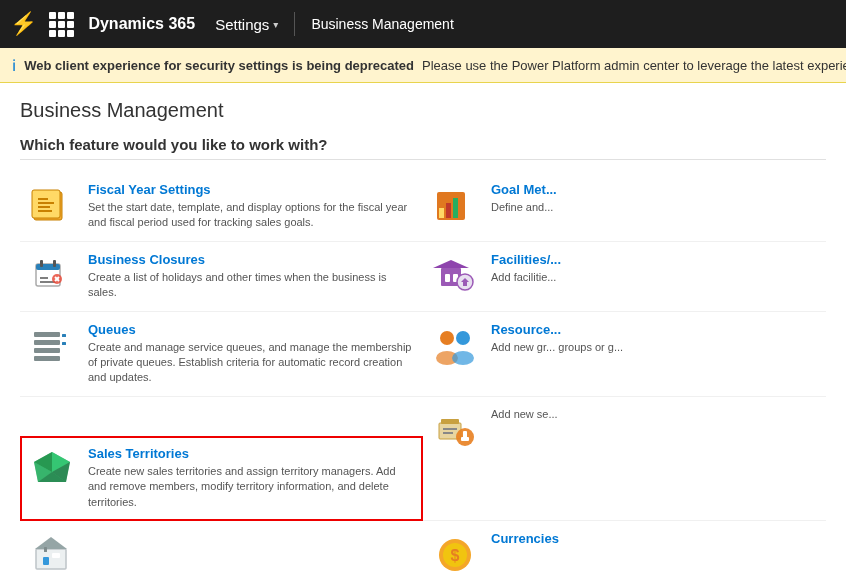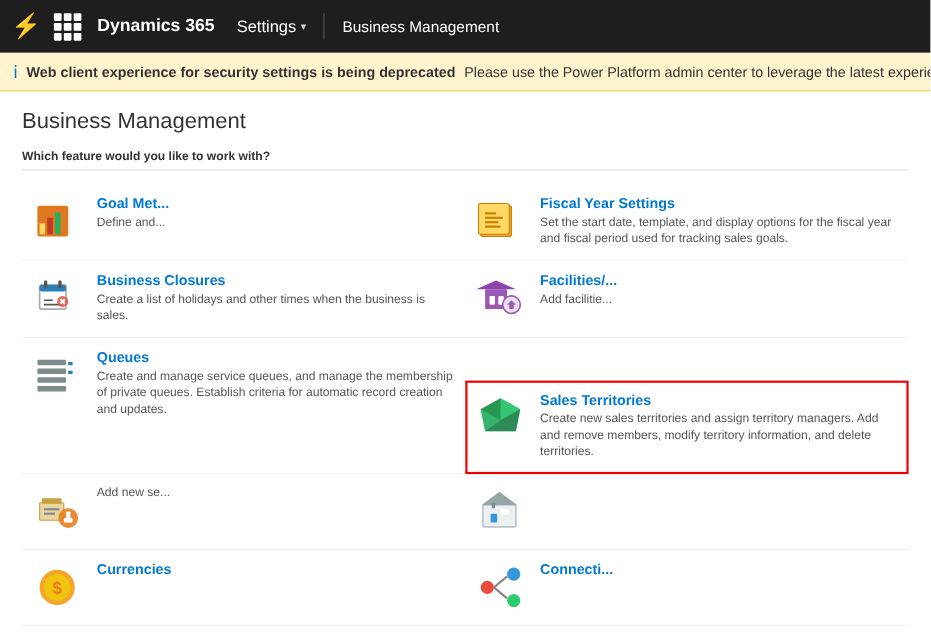--- a/index.html
+++ b/index.html
@@ -91,21 +91,21 @@
     .page-content {
       padding: 16px 20px 0 20px;
     }
     .page-title {
       font-size: 20px;
       font-weight: 400;
       color: #333;
       margin-bottom: 14px;
     }
     .section-question {
-      font-size: 11px;
+      font-size: 15px;
       font-weight: 700;
       color: #333;
       margin-bottom: 12px;
       border-bottom: 1px solid #e0e0e0;
       padding-bottom: 6px;
     }
 
     
     .items-grid {
       display: grid;
@@ -180,45 +180,45 @@
 </div>
 
 <div class="page-content">
   <h1 class="page-title">Business Management</h1>
   <div class="section-question">Which feature would you like to work with?</div>
 
   <div class="items-grid" id="items-grid">
   <div class="item-row">
         <div class="item-icon">
           <svg width="44" height="44" viewBox="0 0 44 44" xmlns="http://www.w3.org/2000/svg">
-      <rect x="4" y="8" width="28" height="28" rx="2" fill="#e07820"></rect>
-      <rect x="6" y="24" width="5" height="10" fill="#ffd966"></rect>
-      <rect x="13" y="19" width="5" height="15" fill="#c0392b"></rect>
-      <rect x="20" y="14" width="5" height="20" fill="#27ae60"></rect>
-    </svg>
-        </div>
-        <div class="item-text">
-          <div class="item-title">Goal Met...</div>
-          <div class="item-desc">Define and...</div>
-        </div>
-      </div>
-      <div class="item-row">
-        <div class="item-icon">
-          <svg width="44" height="44" viewBox="0 0 44 44" xmlns="http://www.w3.org/2000/svg">
       <rect x="4" y="8" width="28" height="28" rx="2" fill="#f0a830" stroke="#c88000" stroke-width="1"></rect>
       <rect x="2" y="6" width="28" height="28" rx="2" fill="#ffd966" stroke="#c88000" stroke-width="1"></rect>
       <rect x="8" y="18" width="16" height="2" fill="#c88000"></rect>
       <rect x="8" y="22" width="12" height="2" fill="#c88000"></rect>
       <rect x="8" y="26" width="14" height="2" fill="#c88000"></rect>
       <rect x="8" y="14" width="10" height="2" fill="#c88000"></rect>
     </svg>
         </div>
         <div class="item-text">
           <div class="item-title">Fiscal Year Settings</div>
           <div class="item-desc">Set the start date, template, and display options for the fiscal year and fiscal period used for tracking sales goals.</div>
+        </div>
+      </div>
+      <div class="item-row">
+        <div class="item-icon">
+          <svg width="44" height="44" viewBox="0 0 44 44" xmlns="http://www.w3.org/2000/svg">
+      <rect x="4" y="8" width="28" height="28" rx="2" fill="#e07820"></rect>
+      <rect x="6" y="24" width="5" height="10" fill="#ffd966"></rect>
+      <rect x="13" y="19" width="5" height="15" fill="#c0392b"></rect>
+      <rect x="20" y="14" width="5" height="20" fill="#27ae60"></rect>
+    </svg>
+        </div>
+        <div class="item-text">
+          <div class="item-title">Goal Met...</div>
+          <div class="item-desc">Define and...</div>
         </div>
       </div>
       <div class="item-row">
         <div class="item-icon">
           <svg width="44" height="44" viewBox="0 0 44 44" xmlns="http://www.w3.org/2000/svg">
       <rect x="6" y="10" width="24" height="22" rx="2" fill="#fff" stroke="#aaa" stroke-width="1.5"></rect>
       <rect x="6" y="10" width="24" height="6" rx="2" fill="#2980b9"></rect>
       <line x1="10" y1="24" x2="18" y2="24" stroke="#555" stroke-width="1.5"></line>
       <line x1="10" y1="28" x2="26" y2="28" stroke="#555" stroke-width="1.5"></line>
       <rect x="10" y="6" width="3" height="7" rx="1" fill="#555"></rect>
@@ -258,20 +258,34 @@
       <rect x="4" y="32" width="26" height="5" rx="1" fill="#7f8c8d"></rect>
       <rect x="32" y="10" width="4" height="3" rx="0.5" fill="#2980b9"></rect>
       <rect x="32" y="18" width="4" height="3" rx="0.5" fill="#2980b9"></rect>
     </svg>
         </div>
         <div class="item-text">
           <div class="item-title">Queues</div>
           <div class="item-desc">Create and manage service queues, and manage the membership of private queues. Establish criteria for automatic record creation and updates.</div>
         </div>
       </div>
+      <div class="item-row">
+        <div class="item-icon">
+          <svg width="44" height="44" viewBox="0 0 44 44" xmlns="http://www.w3.org/2000/svg">
+      <circle cx="14" cy="14" r="7" fill="#e67e22"></circle>
+      <circle cx="30" cy="14" r="7" fill="#3498db"></circle>
+      <ellipse cx="14" cy="34" rx="11" ry="7" fill="#e67e22" opacity="0.7"></ellipse>
+      <ellipse cx="30" cy="34" rx="11" ry="7" fill="#3498db" opacity="0.7"></ellipse>
+    </svg>
+        </div>
+        <div class="item-text">
+          <div class="item-title">Resource...</div>
+          <div class="item-desc">Add new gr... groups or g...</div>
+        </div>
+      </div>
       <div class="item-row highlighted">
         <div class="item-icon">
           <svg width="44" height="44" viewBox="0 0 44 44" xmlns="http://www.w3.org/2000/svg">
       <polygon points="22,4 40,14 36,34 8,34 4,14" fill="#27ae60" opacity="0.85"></polygon>
       <polygon points="22,4 40,14 22,24" fill="#2ecc71" opacity="0.7"></polygon>
       <polygon points="22,4 4,14 22,24" fill="#1a8a40" opacity="0.7"></polygon>
       <polygon points="4,14 8,34 22,24" fill="#27ae60" opacity="0.5"></polygon>
       <polygon points="40,14 36,34 22,24" fill="#145a32" opacity="0.5"></polygon>
       <polygon points="8,34 36,34 22,24" fill="#196f3d" opacity="0.6"></polygon>
     </svg>

